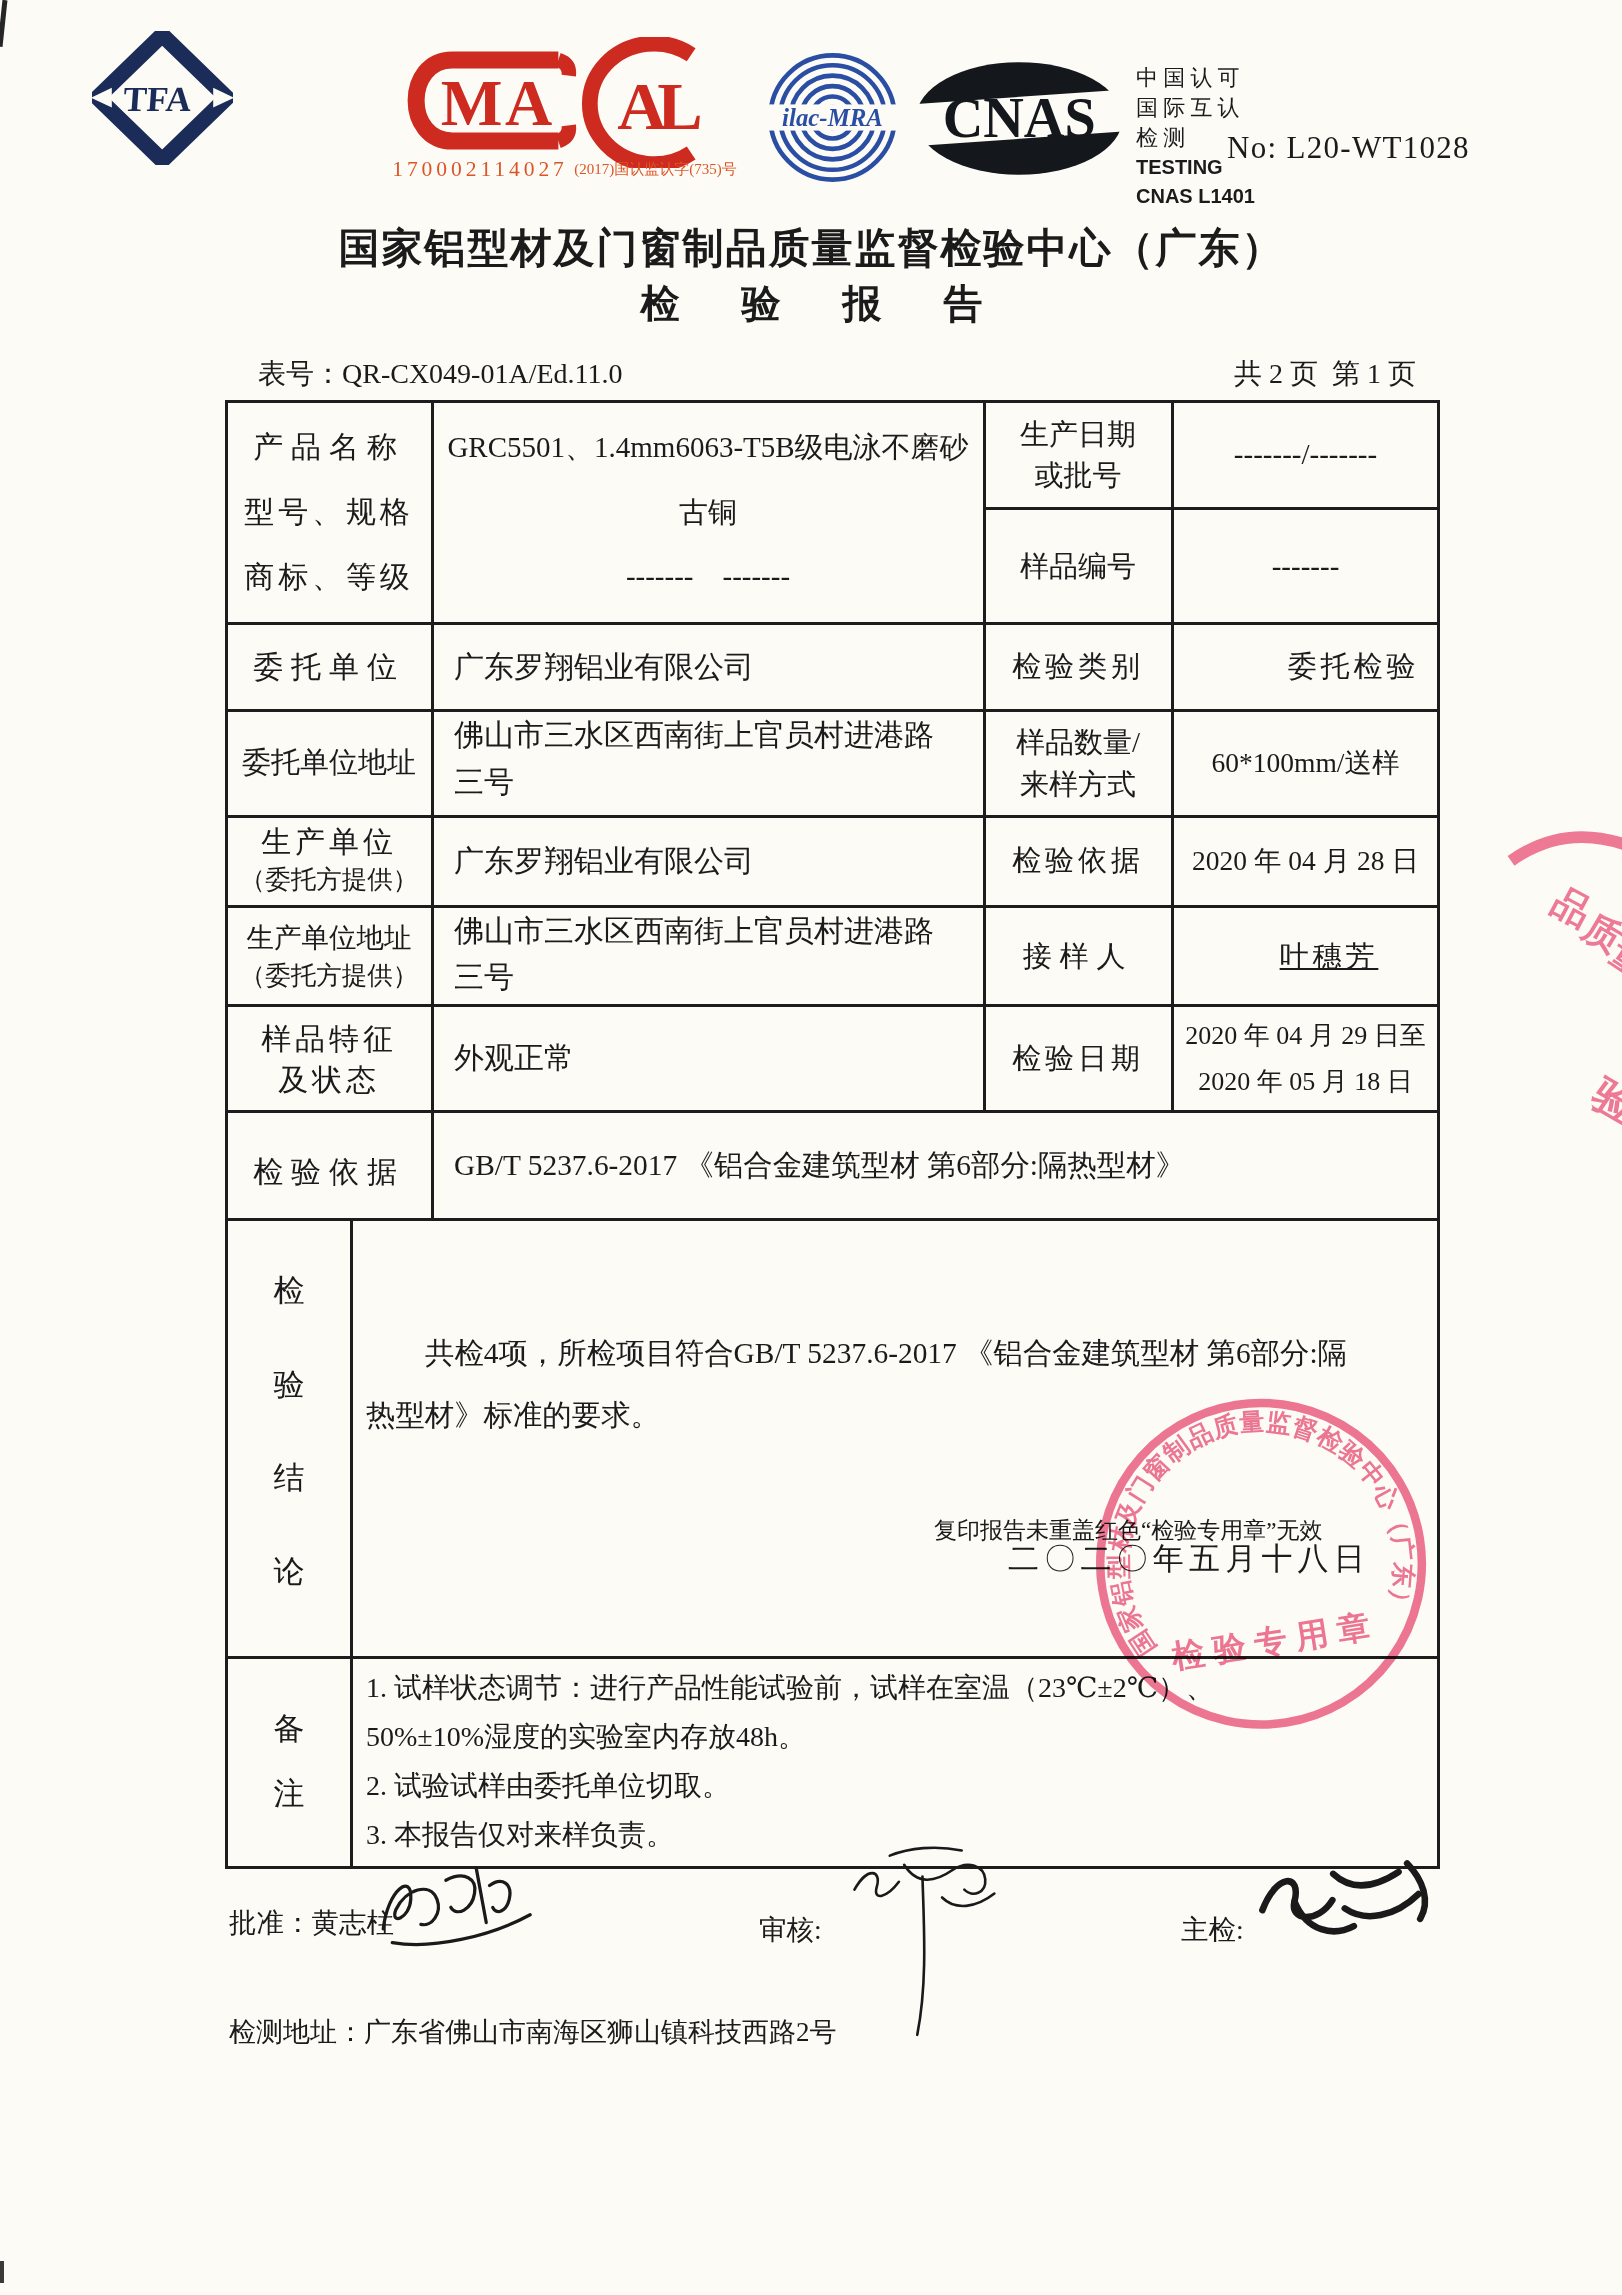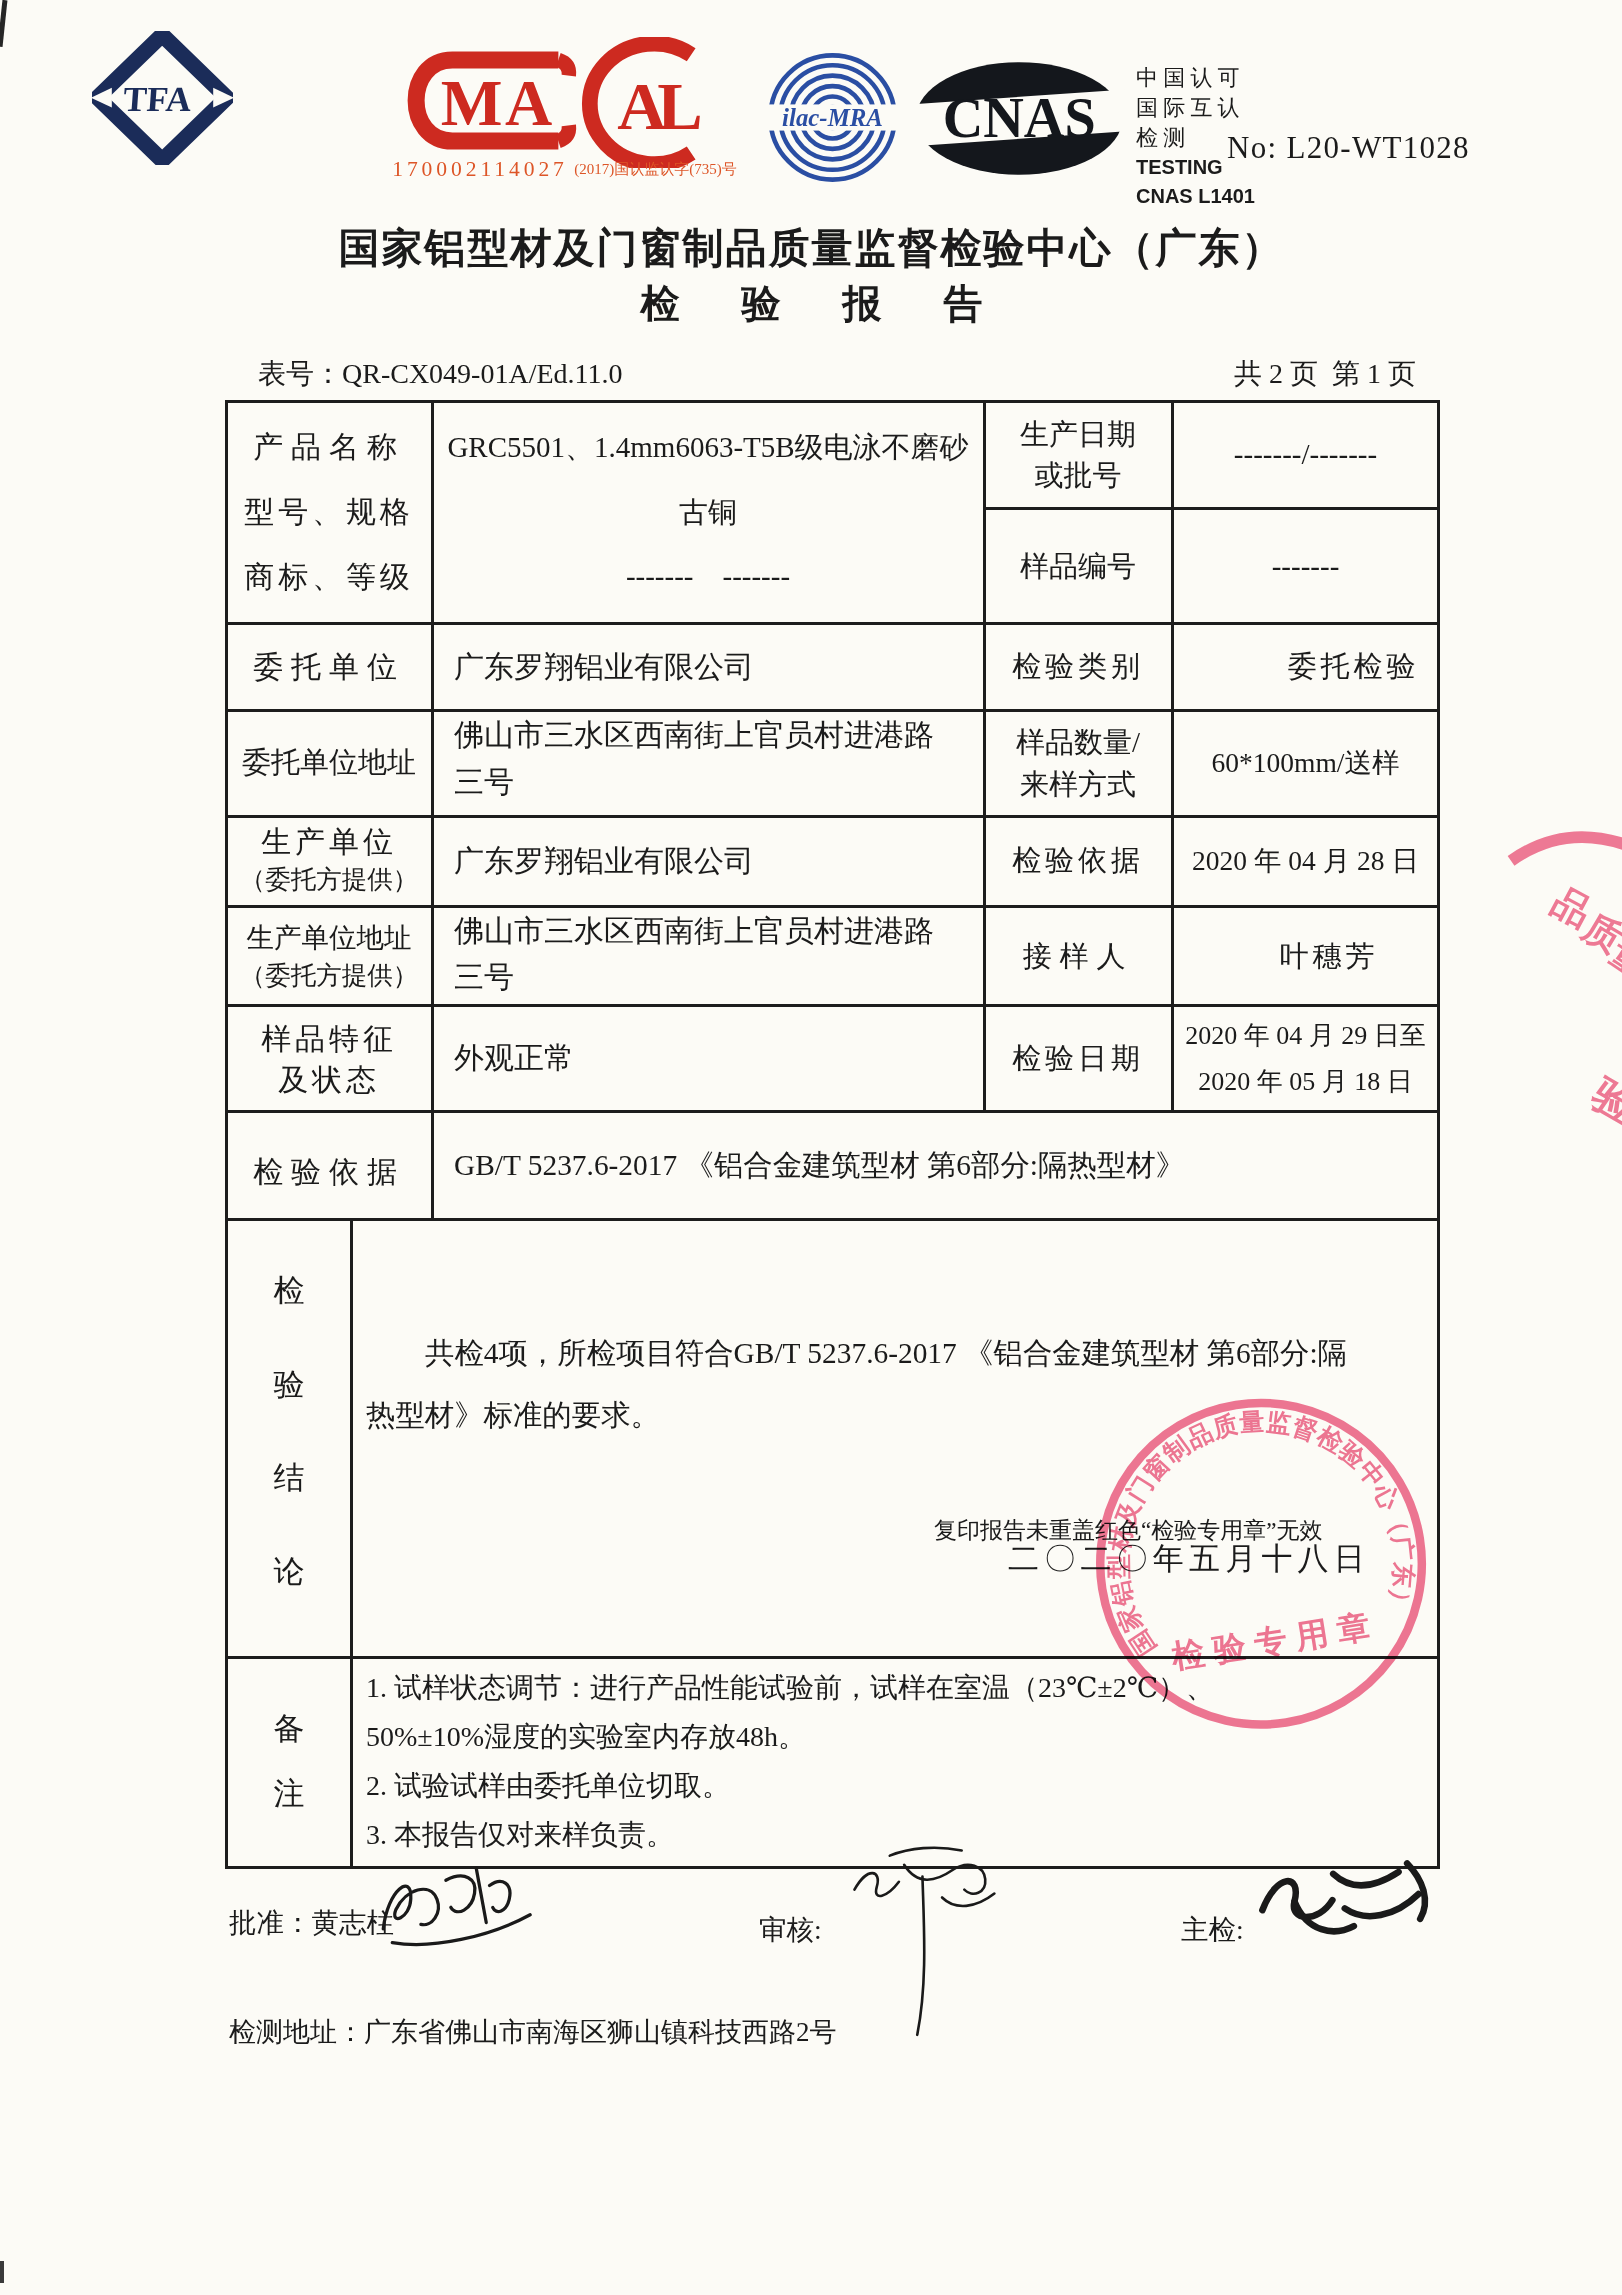--- a/index.html
+++ b/index.html
@@ -148,21 +148,21 @@
 
   <div class="cell col" style="left:228px;top:908px;width:202px;height:97px;line-height:38px;">
     <div style="font-size:27.5px;">生产单位地址</div>
     <div class="small">（委托方提供）</div>
   </div>
   <div class="cell left col" style="left:433px;top:908px;width:550px;height:97px;align-items:flex-start;line-height:46px;">
     <div>佛山市三水区西南街上官员村进港路</div>
     <div>三号</div>
   </div>
   <div class="cell ls12" style="left:985px;top:908px;width:186px;height:97px;font-size:29px;">接样人</div>
-  <div class="cell ls6" style="left:1174px;top:908px;width:310px;height:97px;font-size:29px;">叶穗芳</div>
+  <div class="cell ls6" style="left:1174px;top:908px;width:310px;height:97px;font-size:29px;text-decoration:underline;">叶穗芳</div>
 
   <div class="cell col" style="left:228px;top:1007px;width:202px;height:103px;line-height:41px;">
     <div class="ls6">样品特征</div>
     <div class="ls6">及状态</div>
   </div>
   <div class="cell ls6" style="left:985px;top:1007px;width:186px;height:103px;font-size:29px;">检验日期</div>
   <div class="cell left" style="left:433px;top:1007px;width:550px;height:103px;">外观正常</div>
   <div class="cell col evenly" style="left:1174px;top:1007px;width:263px;height:103px;font-size:26px;">
     <div>2020 年 04 月 29 日至</div>
     <div>2020 年 05 月 18 日</div>

